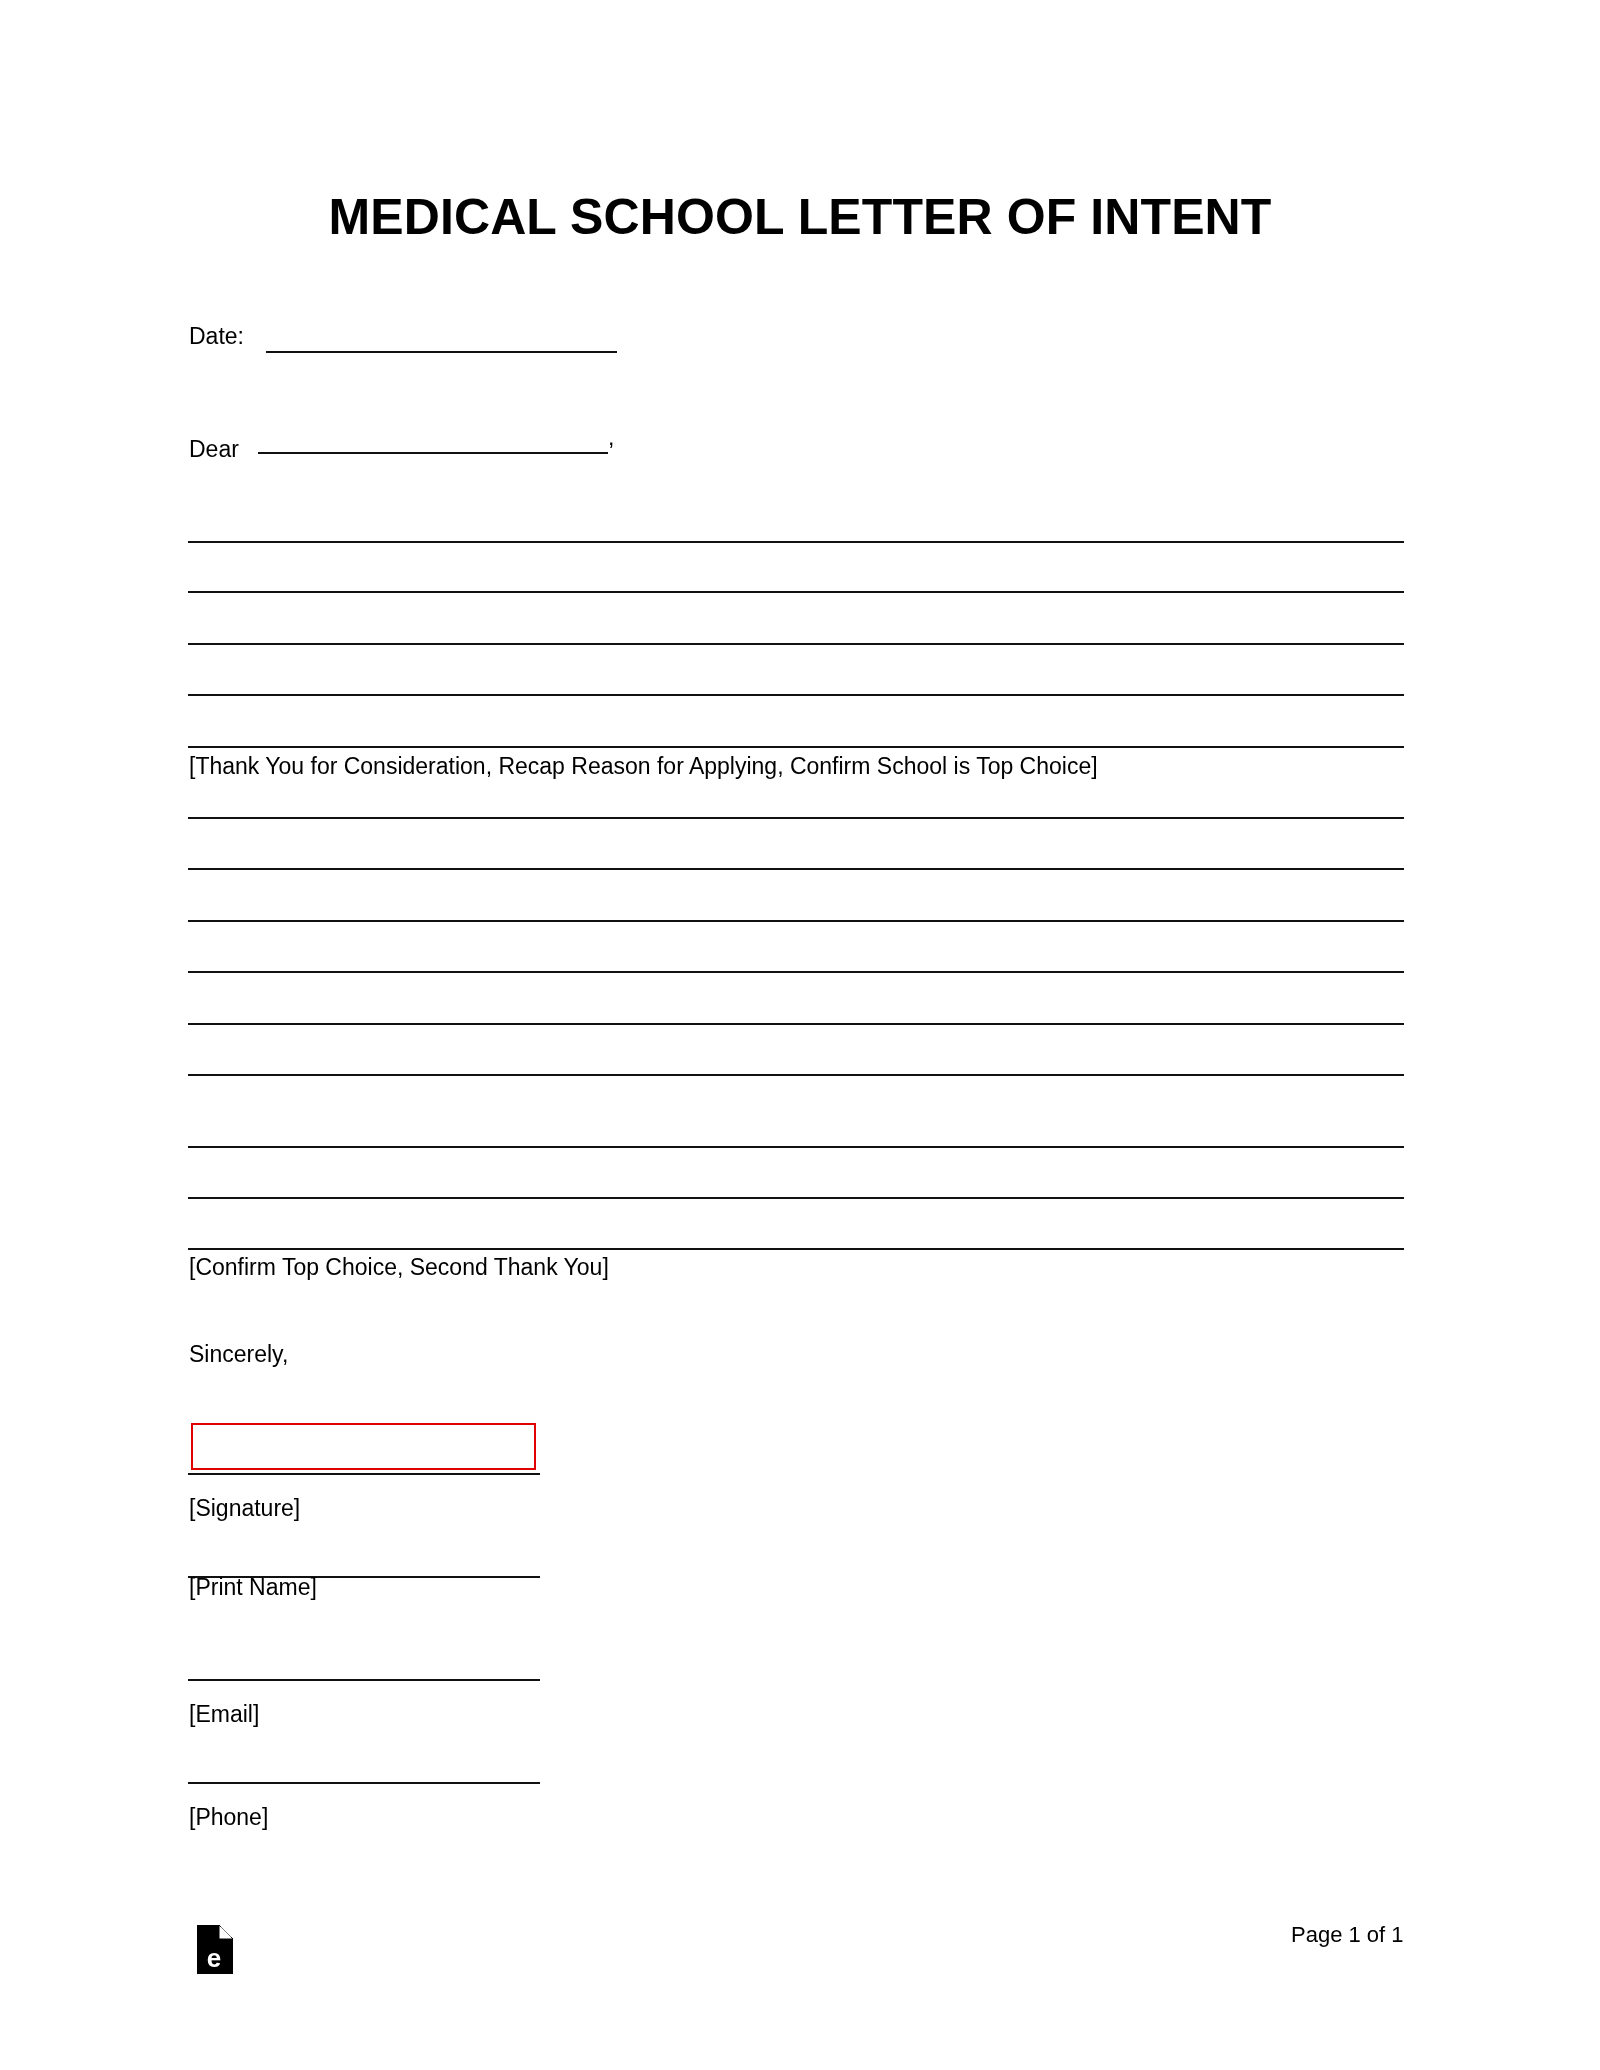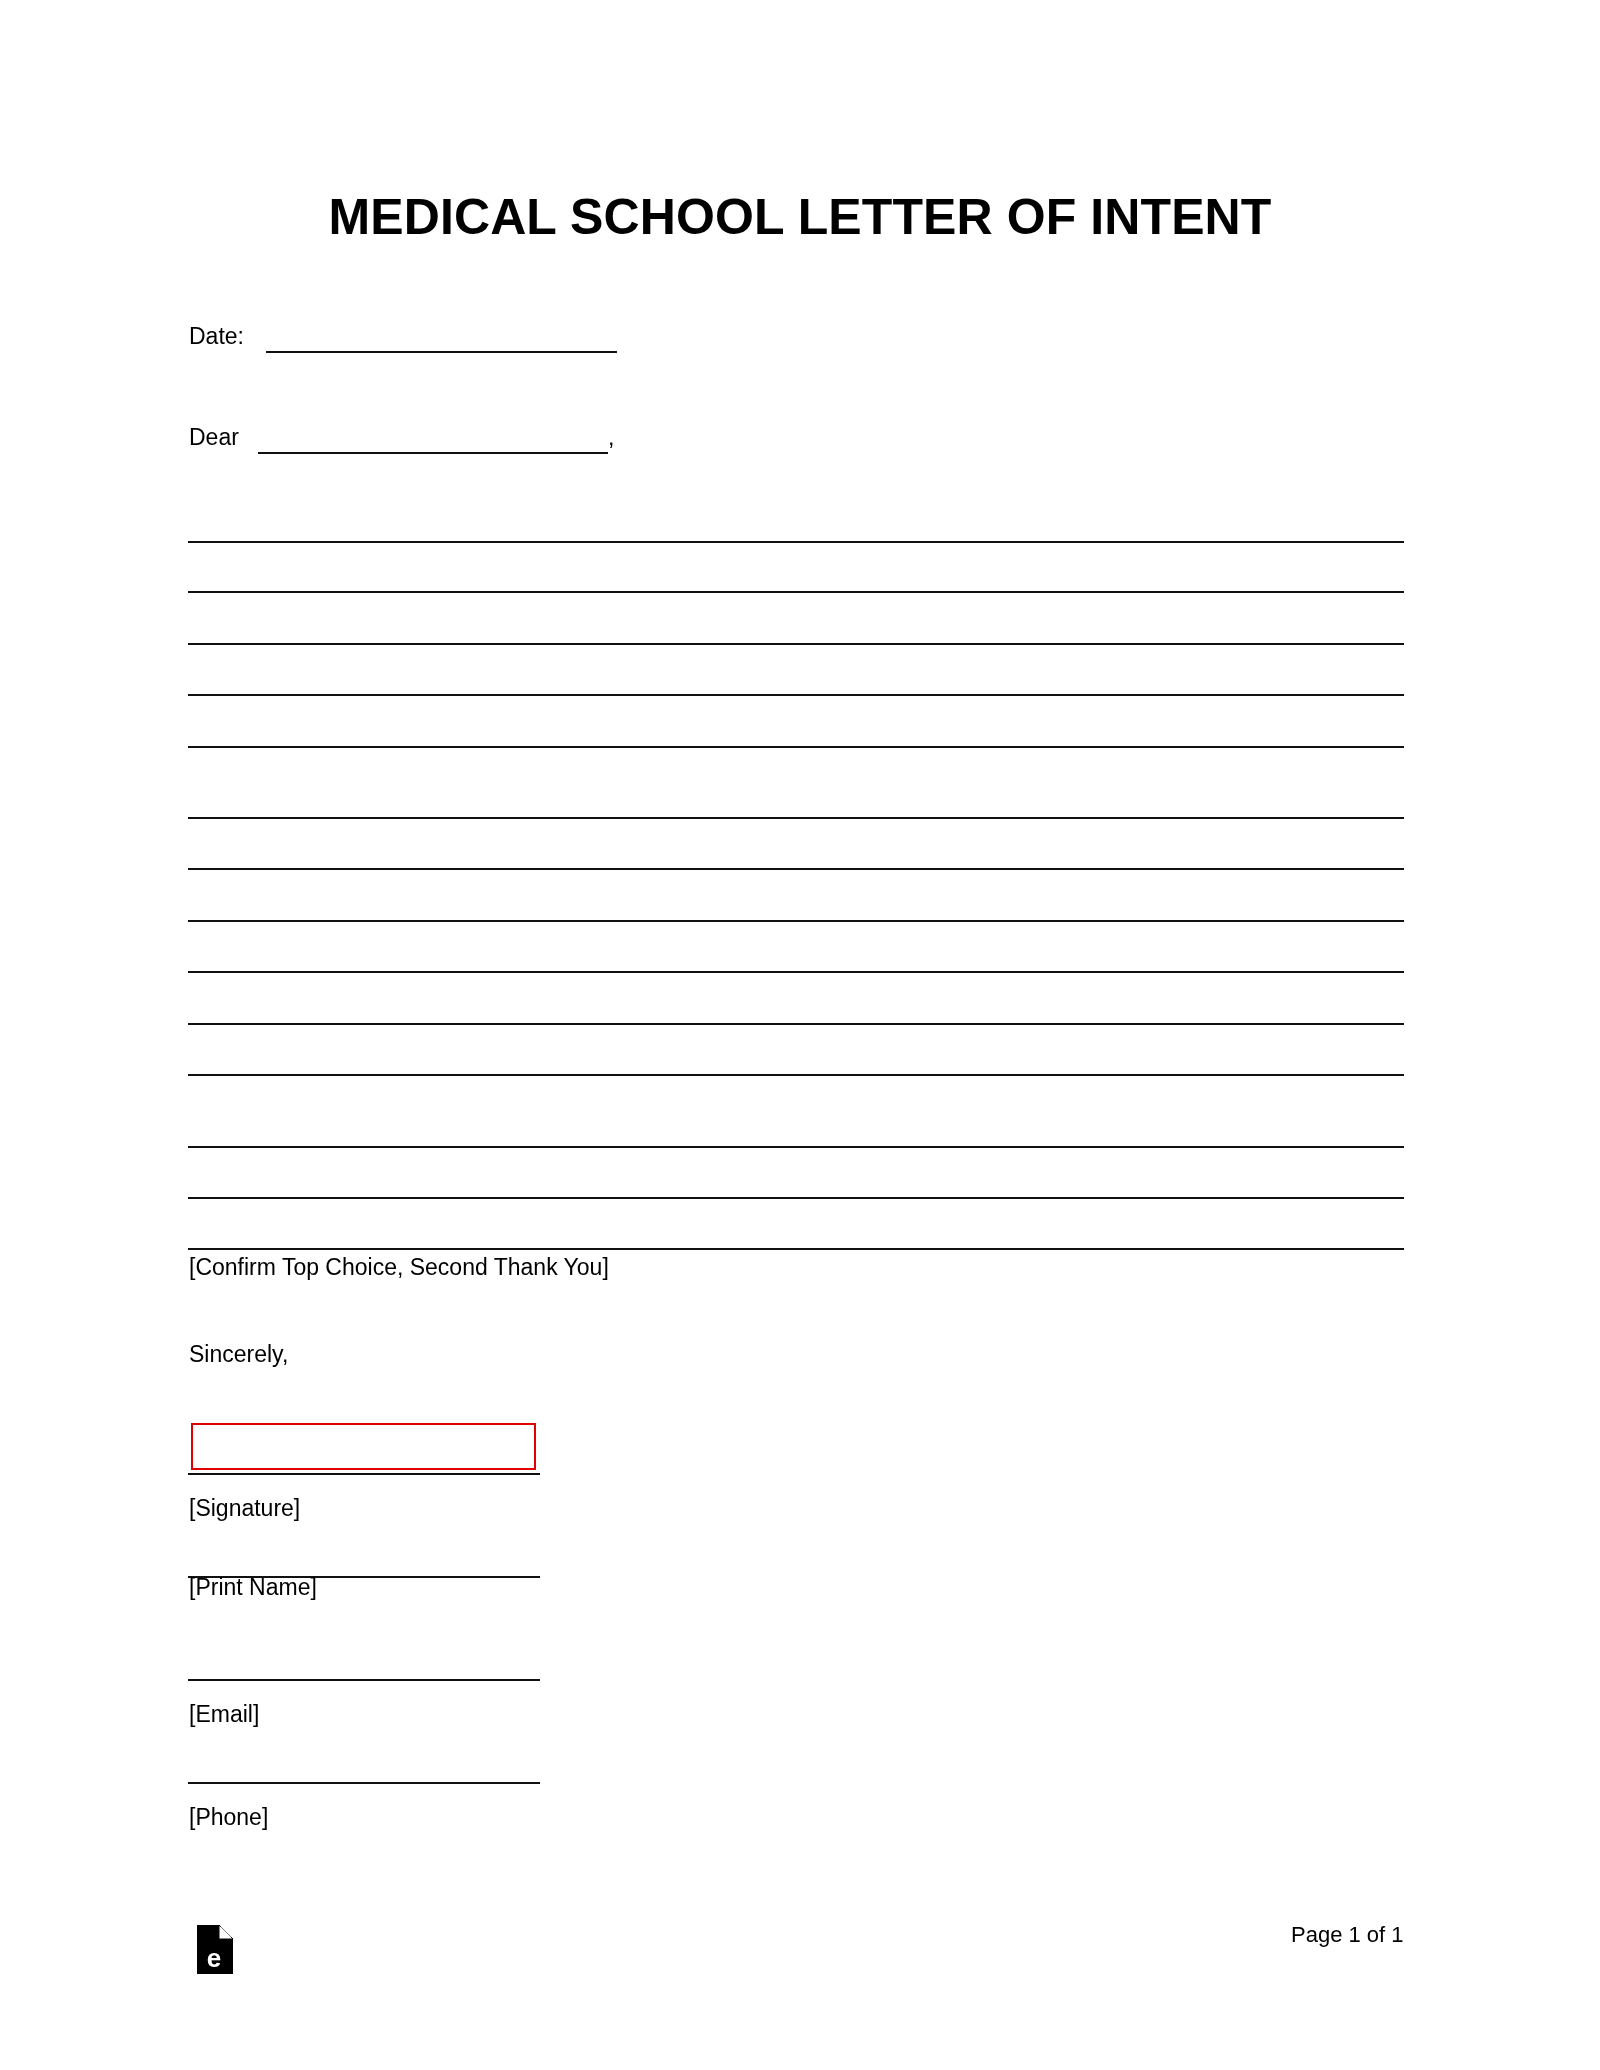--- a/index.html
+++ b/index.html
@@ -82,29 +82,30 @@
 </head>
 <body>
 
 <div class="page">
 
   <div class="title">MEDICAL SCHOOL LETTER OF INTENT</div>
 
   <div class="txt" style="top:325px;">Date:</div>
   <div class="inline-rule" style="left:266px; top:351px; width:351px;"></div>
 
-  <div class="txt" style="top:426px;">Dear</div>
+  <div class="txt" style="top:438px;">Dear</div>
   <div class="inline-rule" style="left:258px; top:452px; width:350px;"></div>
   <div class="txt" style="top:426px; left:608px;">,</div>
 
   <div class="rule full" style="top:541px;"></div>
   <div class="rule full" style="top:591px;"></div>
   <div class="rule full" style="top:643px;"></div>
   <div class="rule full" style="top:694px;"></div>
   <div class="rule full" style="top:746px;"></div>
+  <div class="txt" style="top:755px;">[Thank You for Consideration, Recap Reason for Applying, Confirm School is Top Choice]</div>
 
   <div class="rule full" style="top:817px;"></div>
   <div class="rule full" style="top:868px;"></div>
   <div class="rule full" style="top:920px;"></div>
   <div class="rule full" style="top:971px;"></div>
   <div class="rule full" style="top:1023px;"></div>
   <div class="rule full" style="top:1074px;"></div>
 
   <div class="rule full" style="top:1146px;"></div>
   <div class="rule full" style="top:1197px;"></div>

